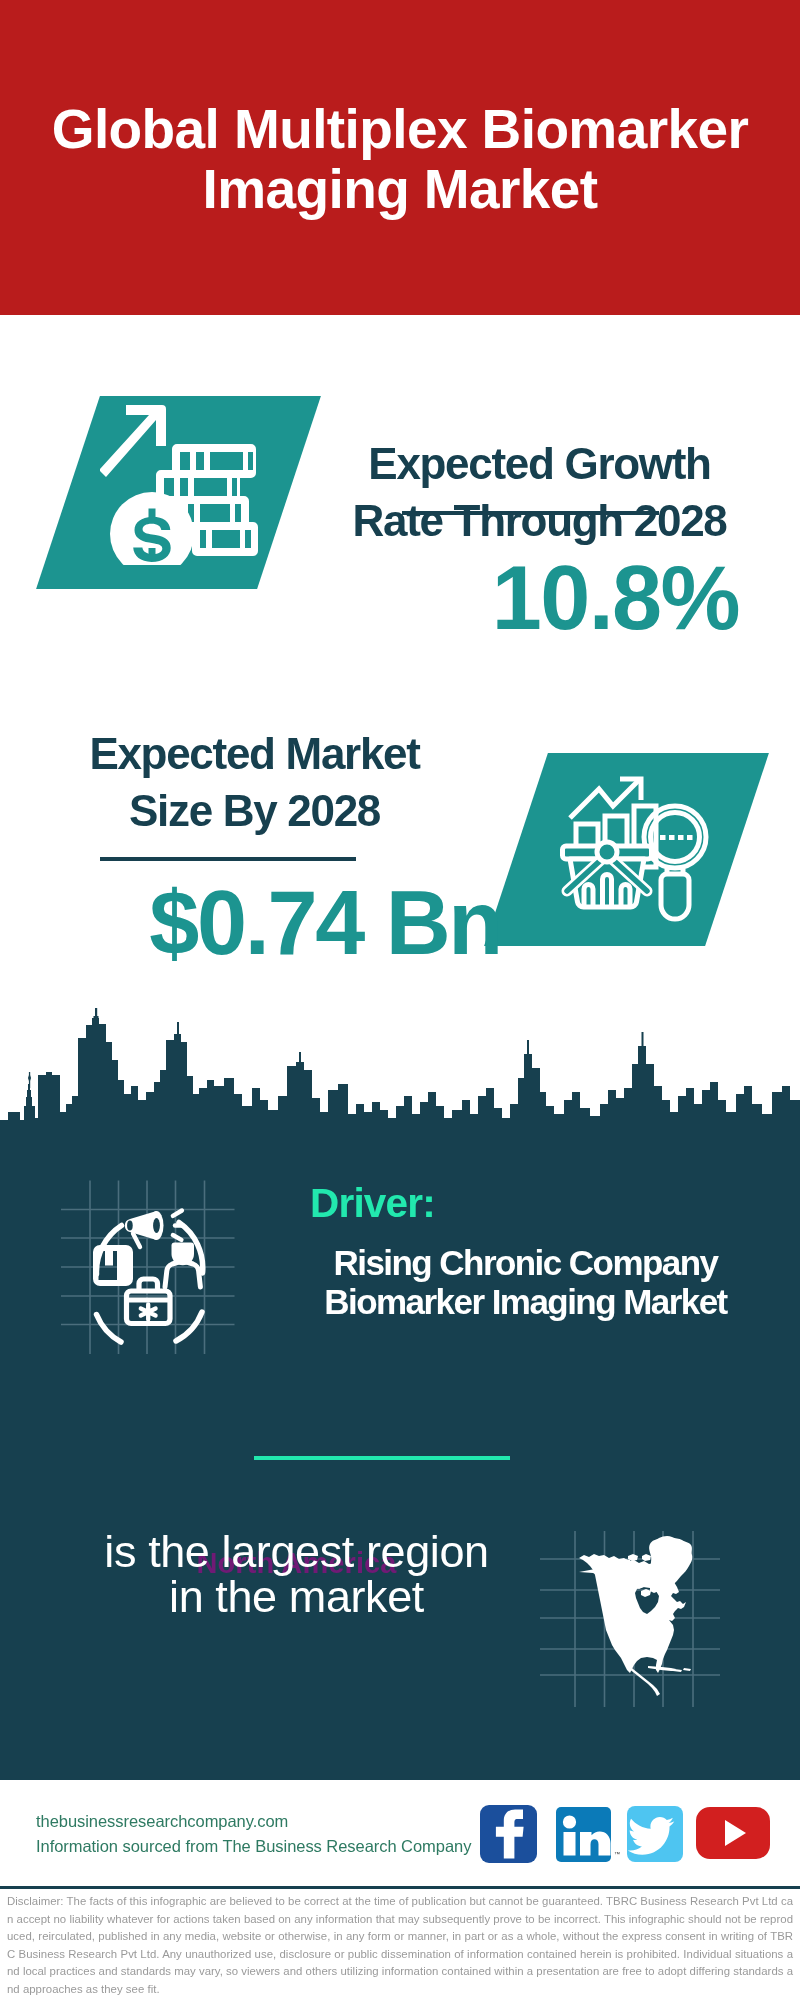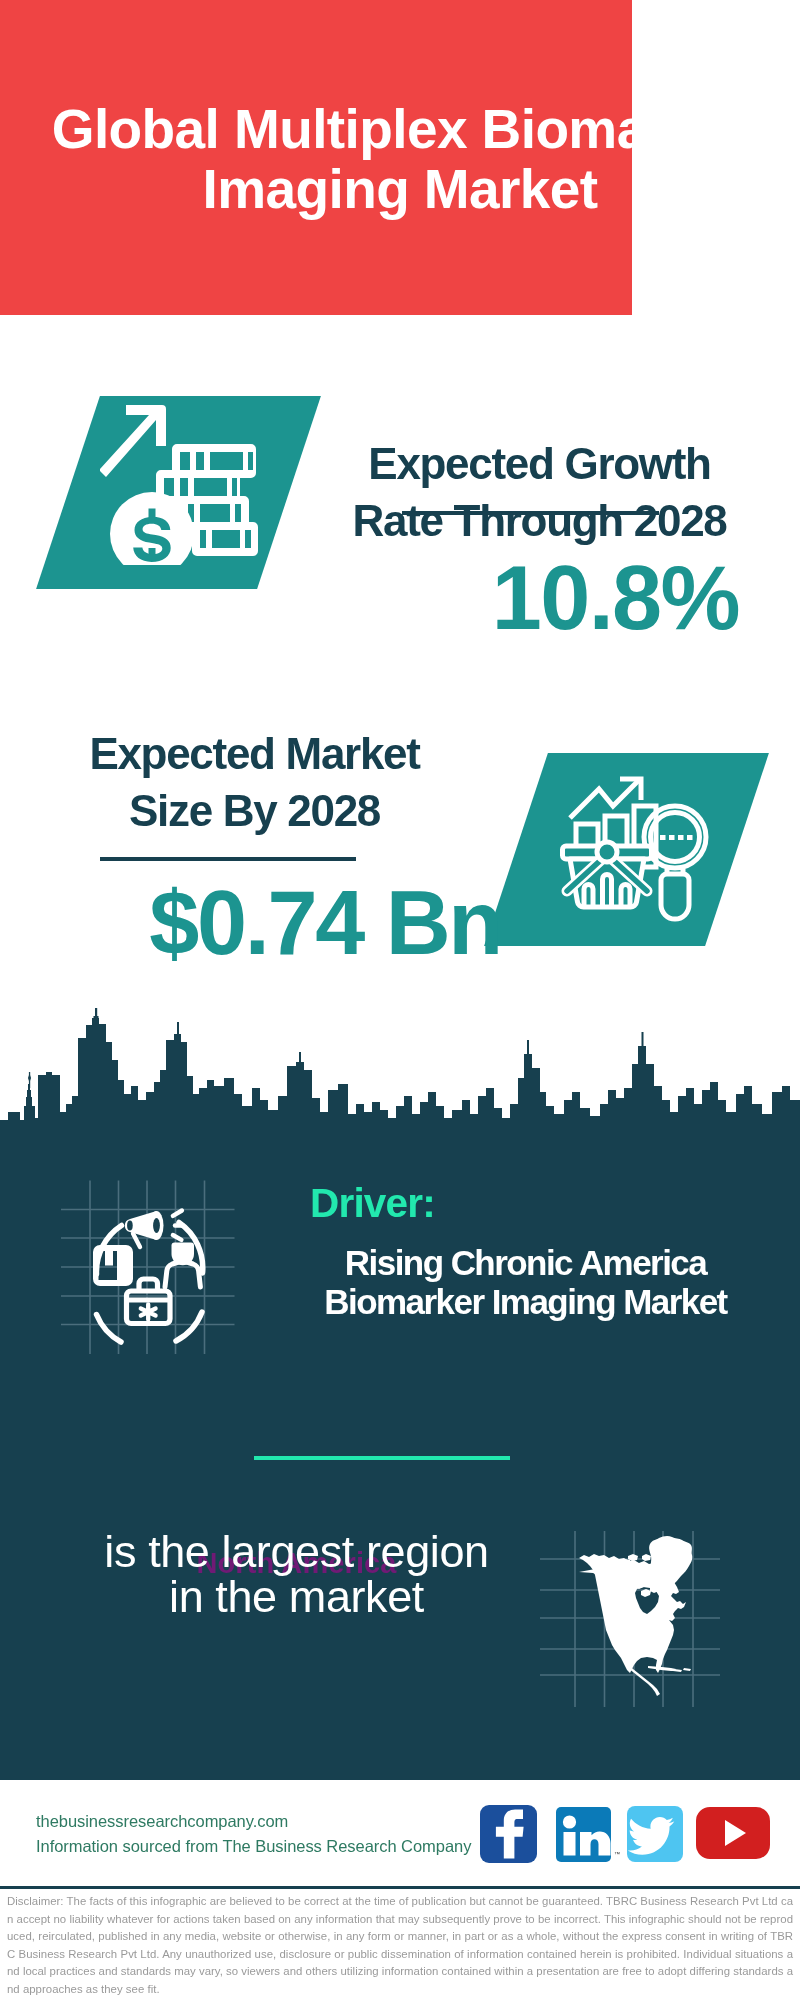--- a/index.html
+++ b/index.html
@@ -1,20 +1,20 @@
 <!DOCTYPE html>
 <html><head>
 <meta charset="utf-8">
 <style>
   html,body{margin:0;padding:0;}
   body{width:800px;height:2000px;background:#ffffff;font-family:"Liberation Sans",sans-serif;overflow:hidden;}
   .page{position:relative;width:800px;height:2000px;background:#fff;}
 
   
-  .header{position:absolute;left:0;top:0;width:632px;height:315px;background:#ef4444;}
+  .header{position:absolute;left:0;top:0;width:800px;height:315px;background:#b91c1c;}
   .header-title{position:absolute;left:0;top:99px;width:800px;text-align:center;color:#fff;
     font-size:55px;font-weight:bold;line-height:60px;letter-spacing:-0.6px;}
 
   
   .plg{position:absolute;background:#1c9490;transform:skewX(-18.3deg);}
 
   
   .stat-head{position:absolute;color:#17404f;font-weight:bold;font-size:44px;line-height:57px;text-align:center;letter-spacing:-1.3px;}
   .divider{position:absolute;height:4px;background:#17404f;}
   .stat-value{position:absolute;color:#1c9490;font-weight:bold;text-align:right;}
@@ -187,21 +187,21 @@
       <rect x="71.5" y="119" width="43.5" height="32.5" rx="4.5" stroke-width="5.2"></rect>
       <path d="M84,118.5 v-7 a4.5,4.5 0 0 1 4.5,-4.5 h9.5 a4.5,4.5 0 0 1 4.5,4.5 v7" stroke-width="5.2"></path>
       <path d="M71.5,128 h43.5" stroke-width="5.2"></path>
     </g>
     <g stroke="#ffffff" stroke-width="4.3" stroke-linecap="round">
       <path d="M93.2,132.5 v15 M85.8,136.5 l14.8,7 M100.6,136.5 l-14.8,7"></path>
     </g>
   </svg>
   <div class="driver-label" style="left:310px;top:1181px;width:431px;">Driver:</div>
   <div class="driver-text" style="left:285px;top:1243px;width:481px;">
-    <div>Rising Chronic America</div>
+    <div>Rising Chronic Company</div>
     <div>Biomarker Imaging Market</div>
   </div>
 
   <div class="mint-rule" style="left:254px;top:1456px;width:256px;height:4px;"></div>
 
   <svg style="position:absolute;left:540px;top:1525px;" width="185" height="190" viewBox="0 0 185 190">
     <g stroke="#4b6e7d" stroke-width="1.6">
       <path d="M35,6 V182 M64.5,6 V182 M94,6 V182 M123,6 V182 M153,6 V182"></path>
       <path d="M0,34 H180 M0,65 H180 M0,93 H180 M0,124 H180 M0,150 H180"></path>
     </g>

